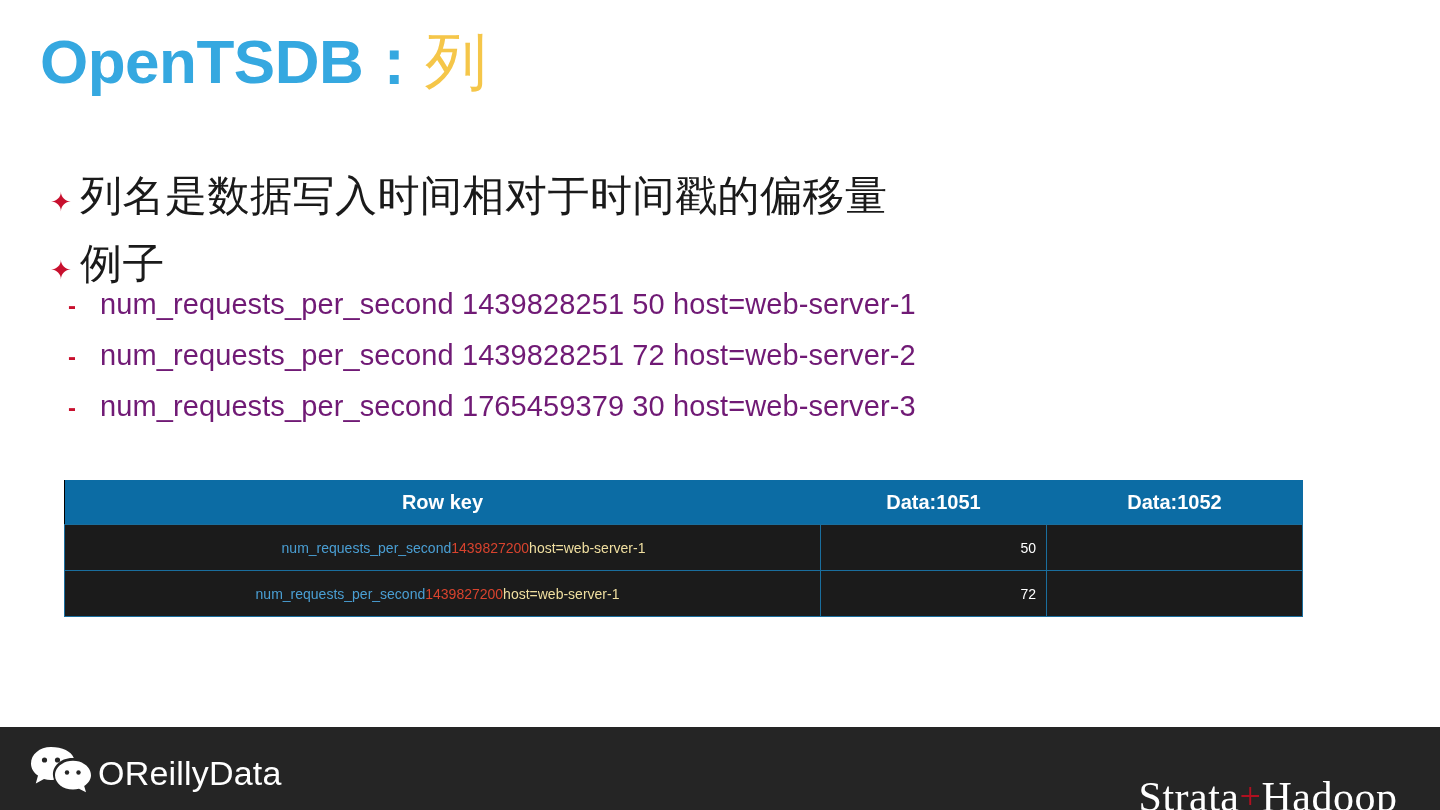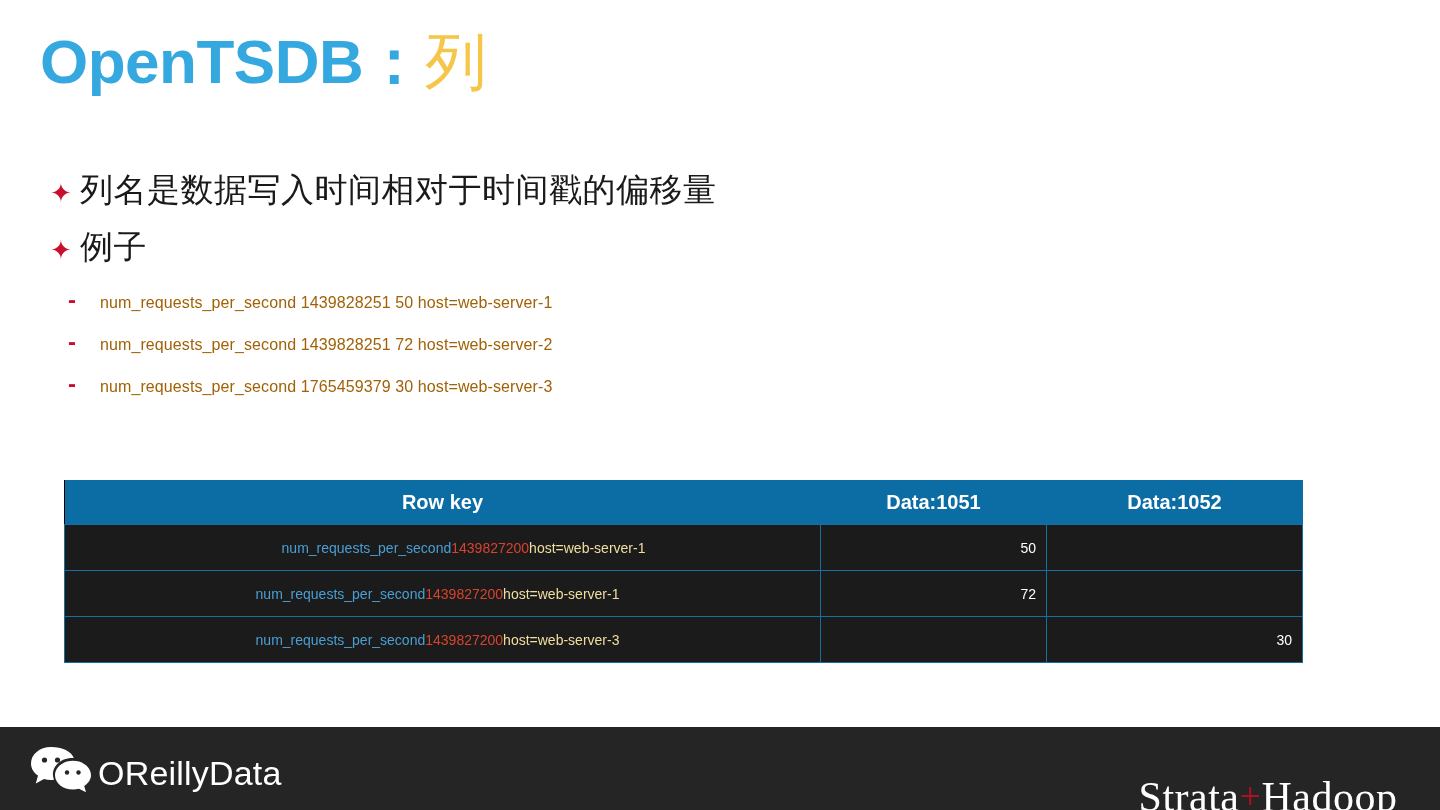--- a/index.html
+++ b/index.html
@@ -47,21 +47,21 @@
     color: #c8102e;
     font-size: 26px;
     line-height: 1;
     width: 30px;
     flex: 0 0 30px;
     text-align: left;
     position: relative;
     top: 1px;
   }
   .bullet-text {
-    font-size: 33px;
+    font-size: 42px;
     color: #1a1a1a;
     font-family: "Liberation Sans", "DejaVu Sans", sans-serif;
     letter-spacing: 0.5px;
   }
 
   
   .subbullets {
     position: absolute;
     left: 68px;
     top: 288px;
@@ -74,22 +74,22 @@
   }
   .subbullet-dash {
     color: #c8102e;
     font-size: 24px;
     line-height: 1;
     width: 32px;
     flex: 0 0 32px;
     font-weight: bold;
   }
   .subbullet-text {
-    font-size: 16px;
-    color: #a16207;
+    font-size: 29px;
+    color: #701a75;
     letter-spacing: 0.1px;
     white-space: nowrap;
   }
 
   
   .tsdb-table {
     position: absolute;
     left: 64px;
     top: 480px;
     width: 1238px;
@@ -258,25 +258,20 @@
     <tr class="row-indent-1">
       <td class="cell-rowkey"><span class="rk-metric">num_requests_per_second</span><span class="rk-ts">1439827200</span><span class="rk-tag">host=web-server-1</span></td>
       <td class="cell-val">50</td>
       <td class="cell-val"></td>
     </tr>
     <tr class="row-indent-2">
       <td class="cell-rowkey"><span class="rk-metric">num_requests_per_second</span><span class="rk-ts">1439827200</span><span class="rk-tag">host=web-server-1</span></td>
       <td class="cell-val">72</td>
       <td class="cell-val"></td>
     </tr>
-    <tr class="row-indent-2">
-      <td class="cell-rowkey"><span class="rk-metric">num_requests_per_second</span><span class="rk-ts">1439827200</span><span class="rk-tag">host=web-server-3</span></td>
-      <td class="cell-val"></td>
-      <td class="cell-val">30</td>
-    </tr>
   </tbody>
 </table>
 
 <div class="footer">
 
   <svg class="wechat-logo" viewBox="0 0 62 48">
 
     <path d="M21 2 C9.5 2 1 9.6 1 18.4 C1 23.3 3.7 27.7 8 30.6 L5.8 38.4 L14 33.9 C16.2 34.5 18.5 34.9 21 34.9 C22 34.9 23 34.8 24 34.7 C23.3 33 22.9 31.2 22.9 29.3 C22.9 20.2 31.6 13 42.3 13 C42.8 13 43.3 13 43.8 13.1 C41.6 6.6 32.3 2 21 2 Z" fill="#ffffff"></path>
     <circle cx="14.5" cy="15" r="2.6" fill="#252525"></circle>
     <circle cx="27.5" cy="15" r="2.6" fill="#252525"></circle>

